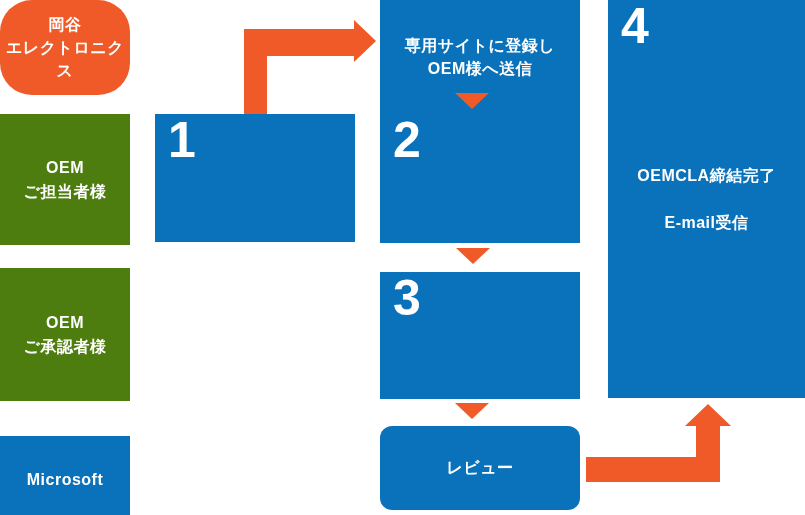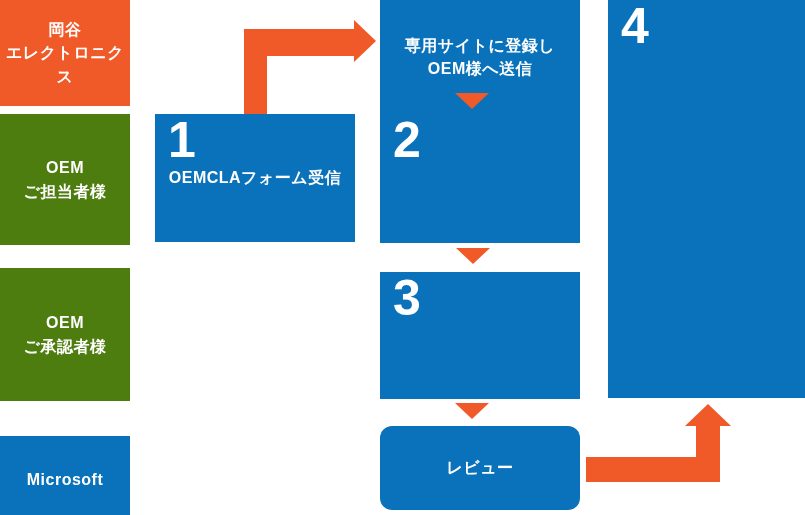--- a/index.html
+++ b/index.html
@@ -34,21 +34,21 @@
     font-size: 50px;
     line-height: 1.05;
     font-weight: bold;
     color: #ffffff;
   }
   .orange-bg { background: #F05A28; }
   .green-bg  { background: #4d7c0f; }
   .blue-bg   { background: #0A72BA; }
 
   
-  .lane-okaya     { left: 0;  top: 0;   width: 130px; height: 106px; }
+  .lane-okaya     { left: 0;  top: 0;   width: 130px; height: 95px; border-radius: 32px; }
   .lane-contact   { left: 0;  top: 114px; width: 130px; height: 131px; }
   .lane-approver  { left: 0;  top: 268px; width: 130px; height: 133px; }
   .lane-microsoft { left: 0;  top: 436px; width: 130px; height: 88px; }
 
   
   .step1    { left: 155px; top: 114px; width: 200px; height: 128px; }
   .register { left: 380px; top: 0;     width: 200px; height: 114px; }
   .step2    { left: 380px; top: 114px; width: 200px; height: 129px; }
   .step3    { left: 380px; top: 272px; width: 200px; height: 127px; }
   .review   { left: 380px; top: 426px; width: 200px; height: 84px; border-radius: 12px; }
@@ -98,21 +98,20 @@
   <div class="box green-bg lane-approver">
     <span class="box-text">OEM
 ご承認者様</span>
   </div>
   <div class="box blue-bg lane-microsoft">
     <span class="box-text">Microsoft</span>
   </div>
 
   <div class="box blue-bg step1">
     <span class="numeral">1</span>
-    <span class="box-text">OEMCLAフォーム受信</span>
   </div>
 
   <div class="box blue-bg register">
     <span class="box-text">専用サイトに登録し
 OEM様へ送信</span>
   </div>
 
   <div class="box blue-bg step2">
     <span class="numeral">2</span>
   </div>
@@ -120,20 +119,23 @@
   <div class="box blue-bg step3">
     <span class="numeral">3</span>
   </div>
 
   <div class="box blue-bg review">
     <span class="box-text">レビュー</span>
   </div>
 
   <div class="box blue-bg step4">
     <span class="numeral">4</span>
+    <span class="box-text">OEMCLA締結完了
+
+E-mail受信</span>
   </div>
 
   <div class="arrow-part a1-v"></div>
   <div class="arrow-part a1-h"></div>
   <div class="a1-head"></div>
 
   <div class="down-arrow d1"></div>
   <div class="down-arrow d2"></div>
   <div class="down-arrow d3"></div>
 

